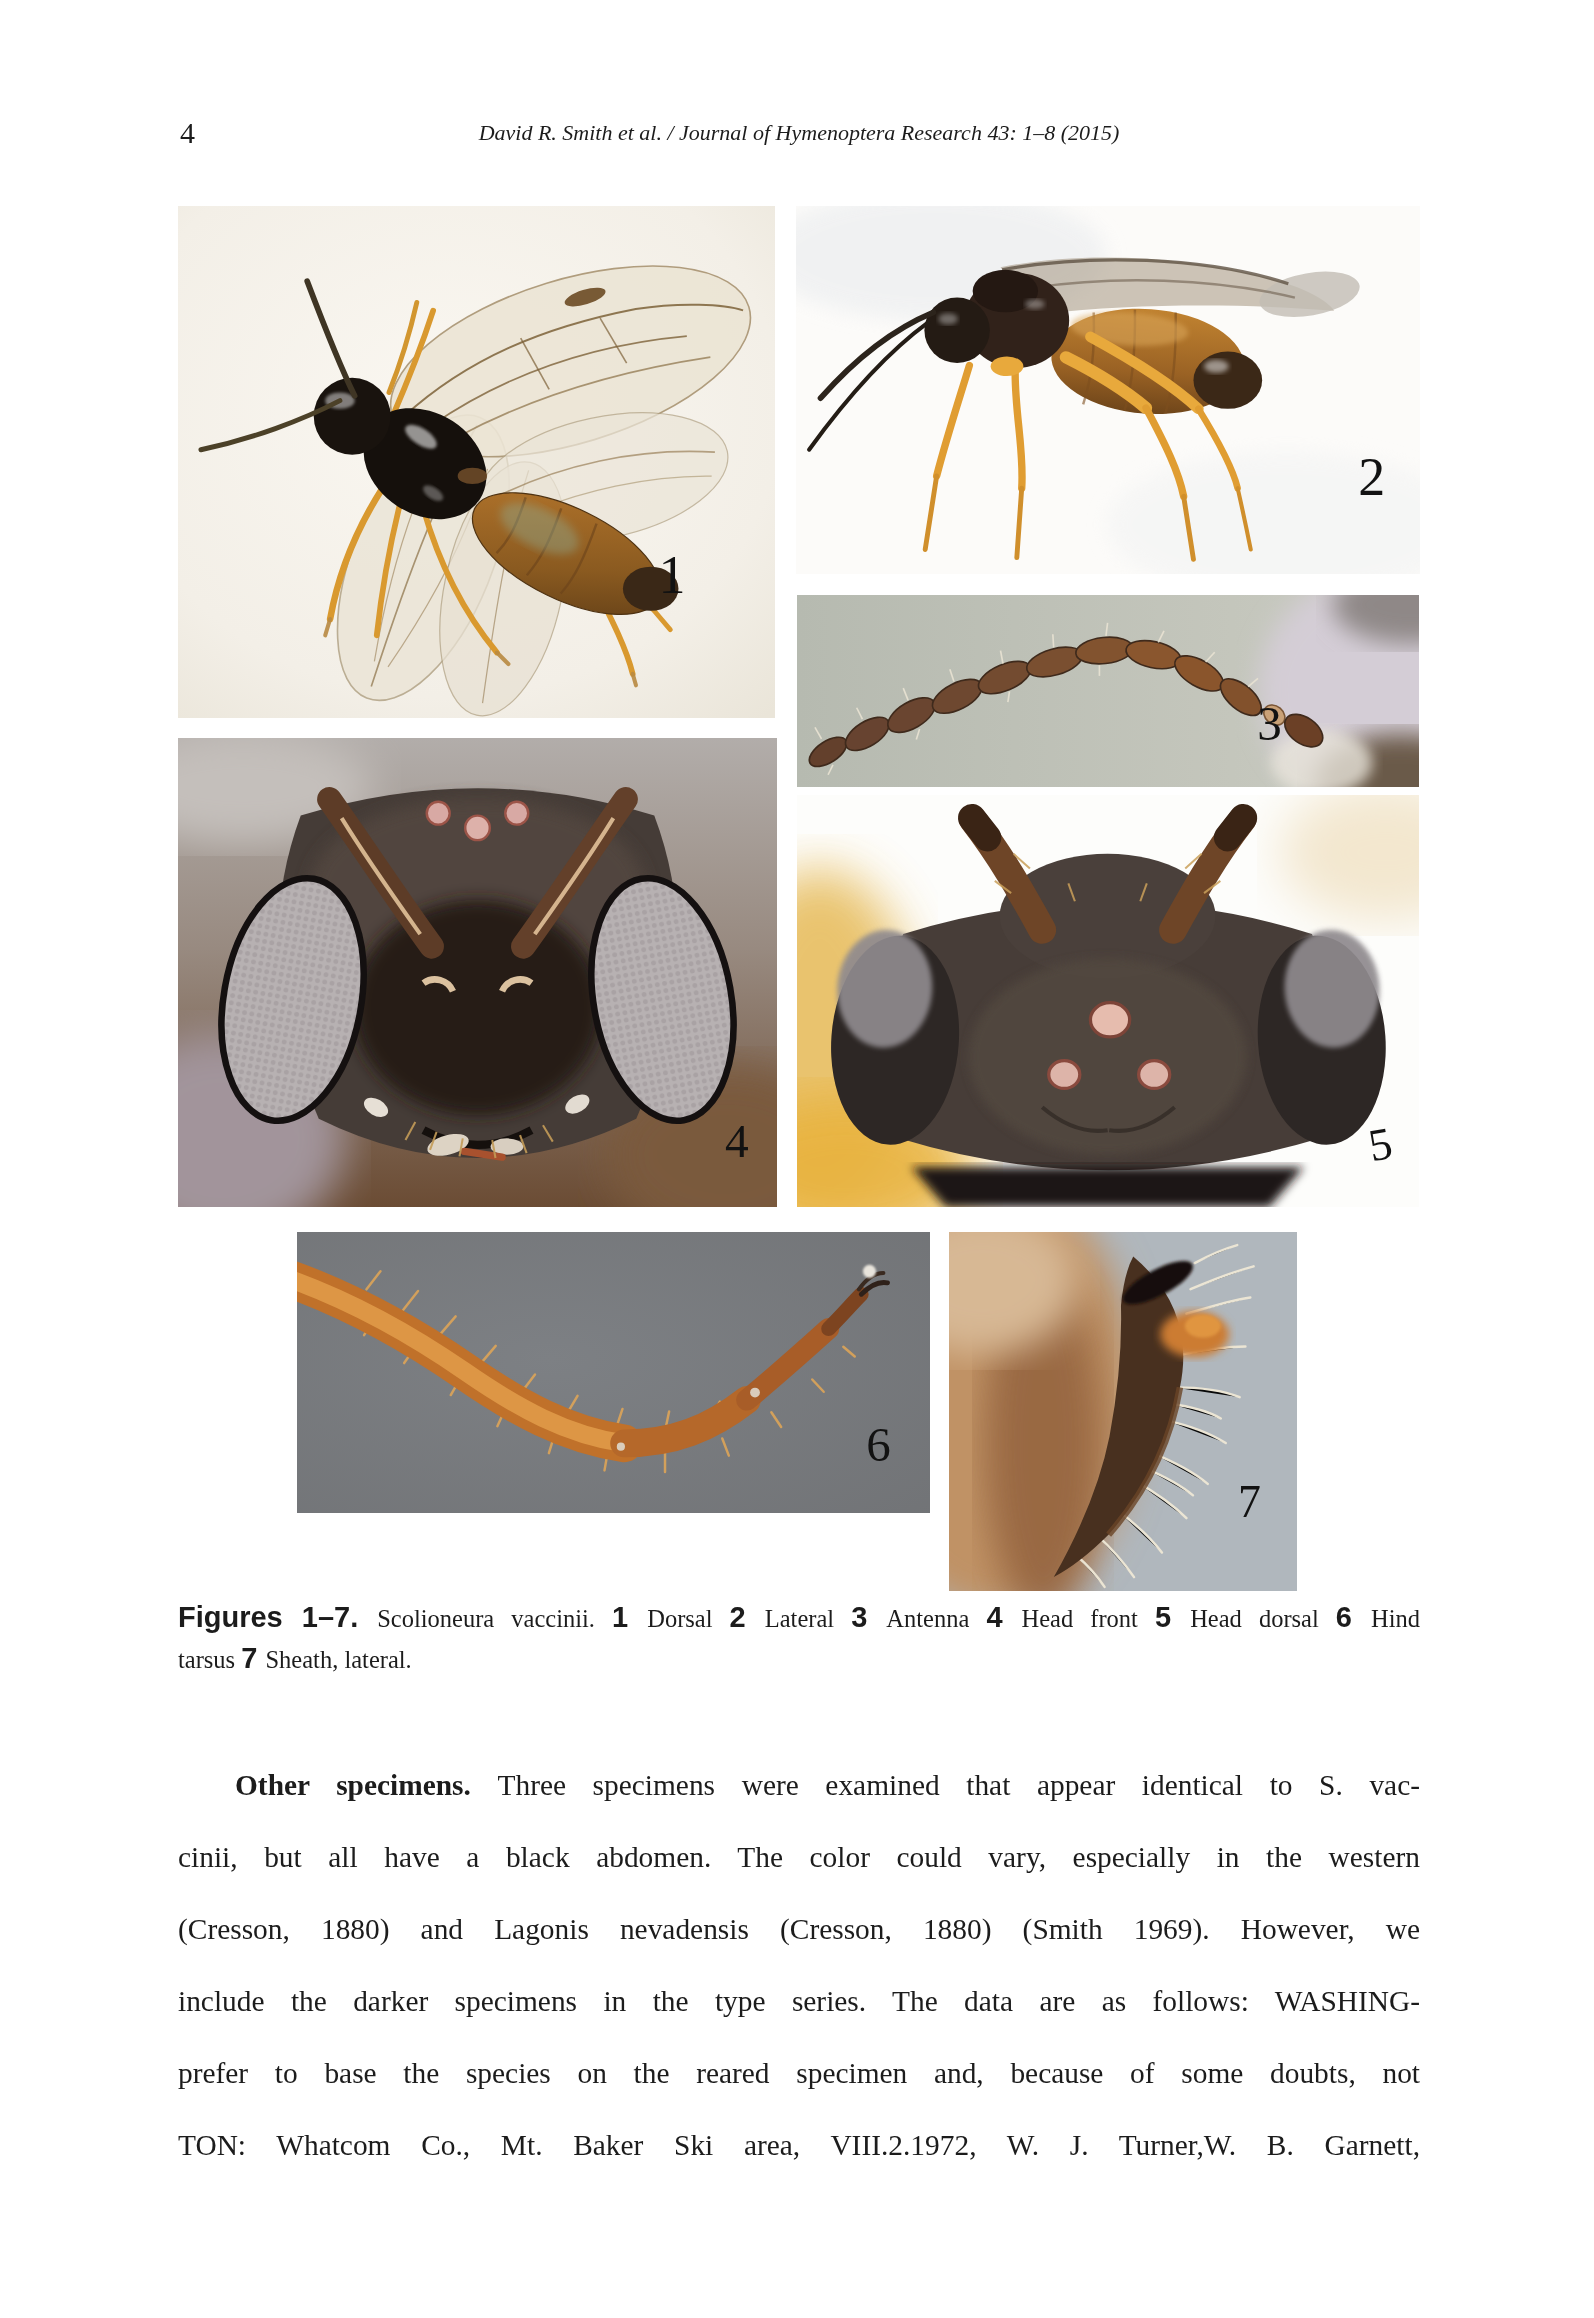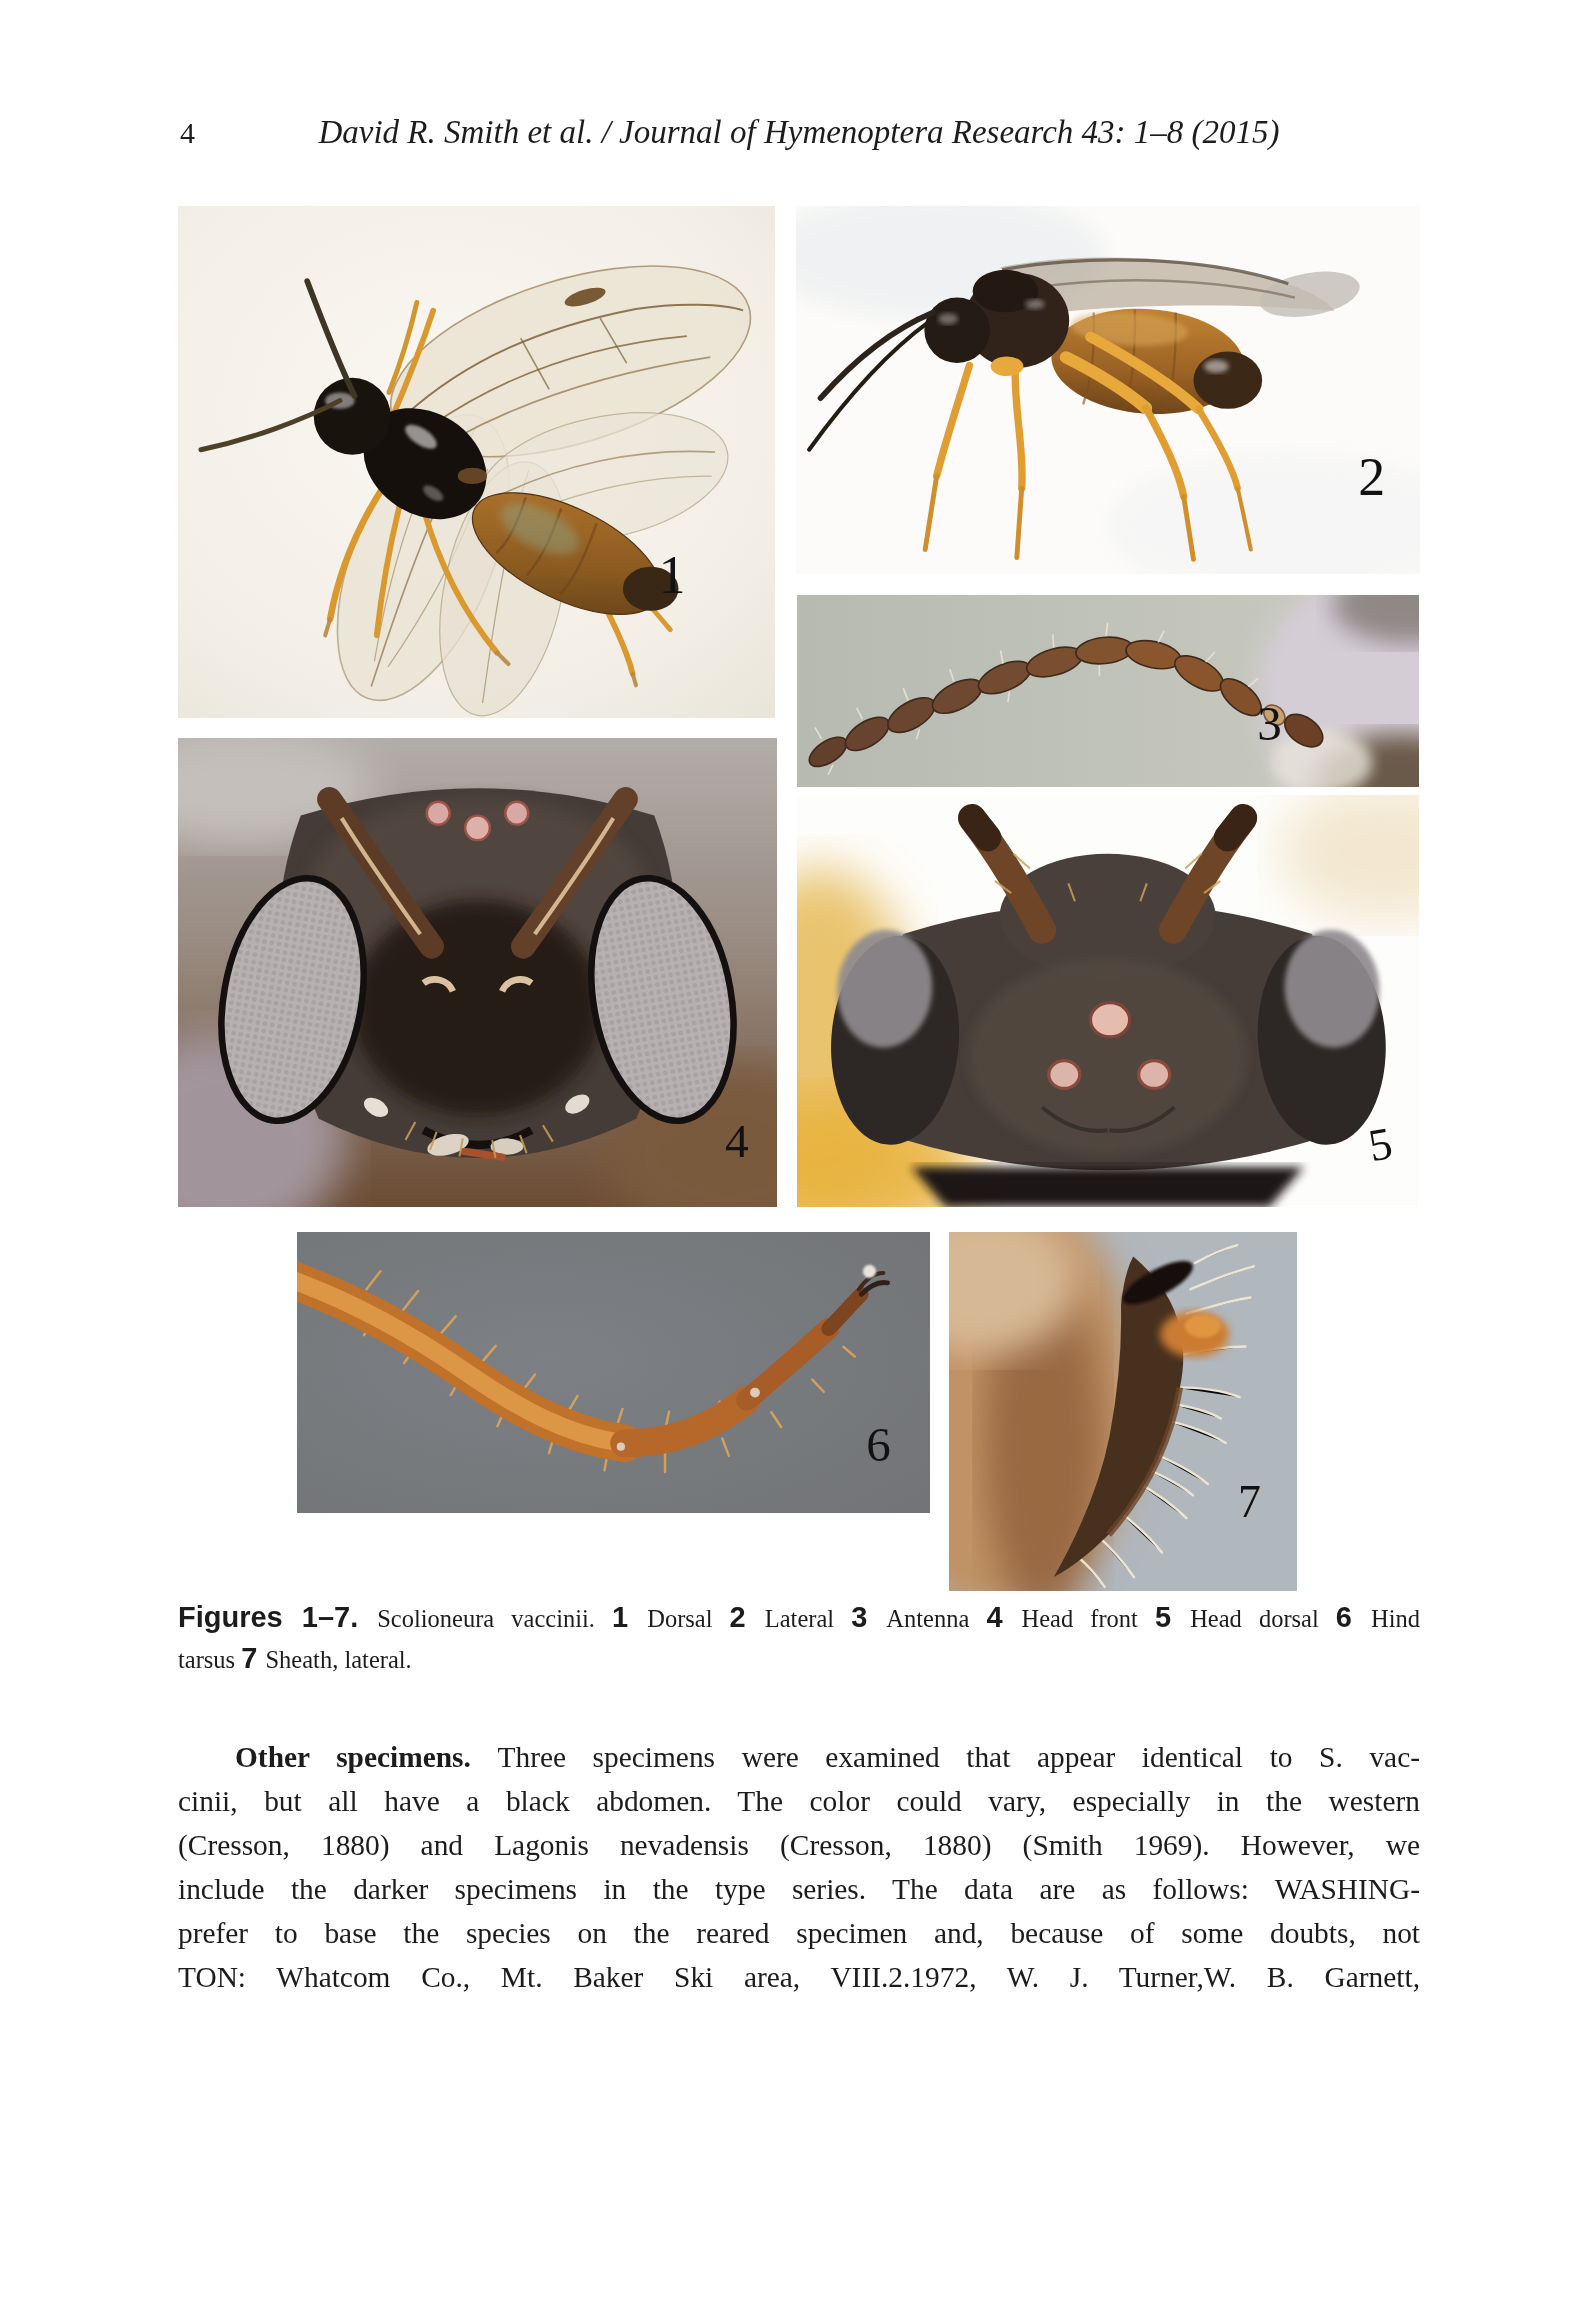--- a/index.html
+++ b/index.html
@@ -10,21 +10,21 @@
     font-family:"Liberation Serif","DejaVu Serif",serif;
     color:#1c1c1c;
     -webkit-font-smoothing:antialiased;
   }
   .page { position:absolute; inset:0; }
 
   
   .pagenum { position:absolute; left:180px; top:116px; font-size:30px; line-height:33px; }
   .runhead {
     position:absolute; left:178px; top:116px; width:1242px;
-    font-size:33px; line-height:33px; font-style:italic; text-align:center;
+    font-size:22px; line-height:33px; font-style:italic; text-align:center;
   }
 
   
   .fig { position:absolute; overflow:hidden; }
   .fig svg { display:block; width:100%; height:100%; }
   .fignum {
     font-family:"Liberation Serif","DejaVu Serif",serif;
     fill:#121212;
   }
 
@@ -46,21 +46,21 @@
   .bs { font-family:"Liberation Sans","DejaVu Sans",sans-serif; font-weight:700; font-size:29px; }
   .it { }
   .bd { font-weight:700; }
 
   
   .bodytext {
     position:absolute; left:178px; top:1735px; width:1242px;
     font-size:29.4px; line-height:44px;
     font-family:"Liberation Serif","DejaVu Serif","DejaVu Sans",serif;
   }
-  .bodytext .bline { height:44px; overflow:visible; }
+  .bodytext .bline { height:44px; overflow:visible;margin-top:28px; }
   .indent { text-indent:57px; }
 </style>
 </head>
 <body>
 
 <div class="page">
 
   <div class="pagenum">4</div>
   <div class="runhead">David R. Smith et al. / Journal of Hymenoptera Research 43: 1–8 (2015)</div>
 

